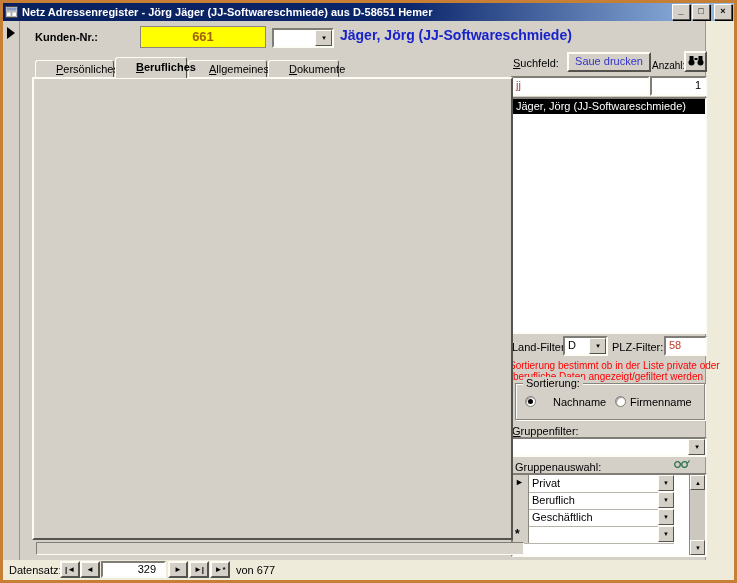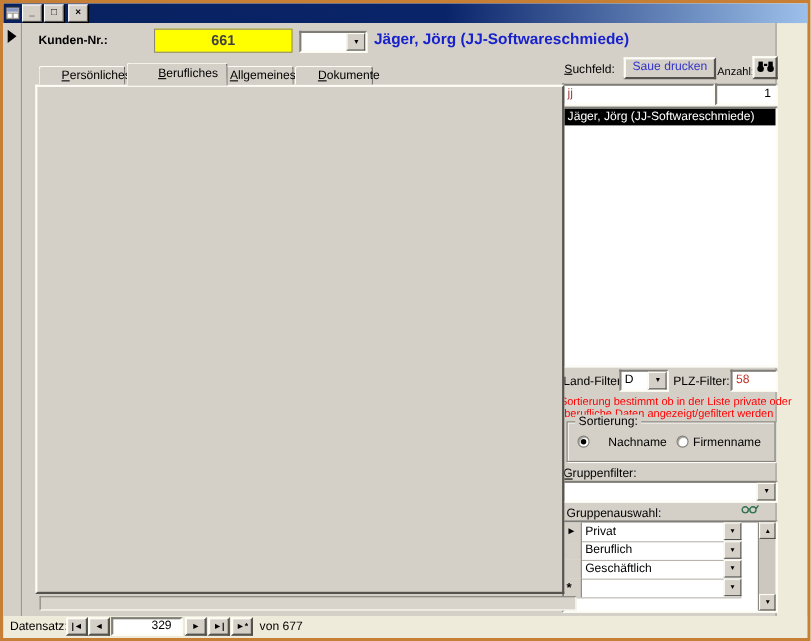--- a/index.html
+++ b/index.html
@@ -69,43 +69,44 @@
 
   <div class="titlebar">
     <span style="display:inline-flex;">
       <svg width="13" height="12" viewBox="0 0 13 12">
           <rect x="0.5" y="0.5" width="12" height="11" fill="#d4d0c8" stroke="#444"></rect>
           <rect x="1.5" y="1.5" width="10" height="3" fill="#8598c8"></rect>
           <rect x="1.5" y="6" width="4.5" height="4.5" fill="#fff" stroke="#777" stroke-width="0.5"></rect>
           <rect x="7" y="6" width="4.5" height="4.5" fill="#fff" stroke="#777" stroke-width="0.5"></rect>
         </svg>
     </span>
+    <span class="title-text">Netz Adressenregister - Jörg Jäger (JJ-Softwareschmiede) aus D-58651 Hemer</span>
     <span class="winbtn">_</span>
     <span class="winbtn">□</span>
     <span class="winbtn" style="margin-left:4px;">×</span>
   </div>
 
   <div class="formarea">
 
     <div class="recstrip">
       <span class="rectri"></span>
     </div>
 
     <span class="lbl bold" style="left:32px;top:10px;">Kunden-Nr.:</span>
-    <div class="abs" style="left:137px;top:5px;width:126px;height:22px;background:#ffff00;border:1px solid #8a887f;box-sizing:border-box;text-align:center;line-height:20px;font-size:13px;font-weight:bold;color:#404040;">661</div>
+    <div class="abs" style="left:137px;top:5px;width:126px;height:22px;background:#ffff00;border:1px solid #8a887f;box-sizing:border-box;text-align:center;line-height:20px;font-size:13px;font-weight:bold;color:#a16207;">661</div>
     <div class="combo" style="left:269px;top:7px;width:62px;height:20px;">
       <span class="combo-val"></span>
       <span class="dd-btn"></span>
     </div>
     <span class="lbl" style="left:337px;top:8px;font-size:14px;font-weight:bold;color:#1822cc;">Jäger, Jörg (JJ-Softwareschmiede)</span>
 
     <div class="tab" style="left:32px;width:79px;">
         <span class="t acc">Persönliches</span>
       </div>
-    <div class="tab active" style="left:112px;width:92px;">
+    <div class="tab active" style="left:112px;width:72px;font-weight:bold;">
         <span class="t acc">Berufliches</span>
       </div>
     <div class="tab" style="left:185px;width:79px;">
         <span class="t acc">Allgemeines</span>
       </div>
     <div class="tab" style="left:265px;width:71px;">
         <span class="t acc">Dokumente</span>
       </div>
     <div class="page"></div>
 

